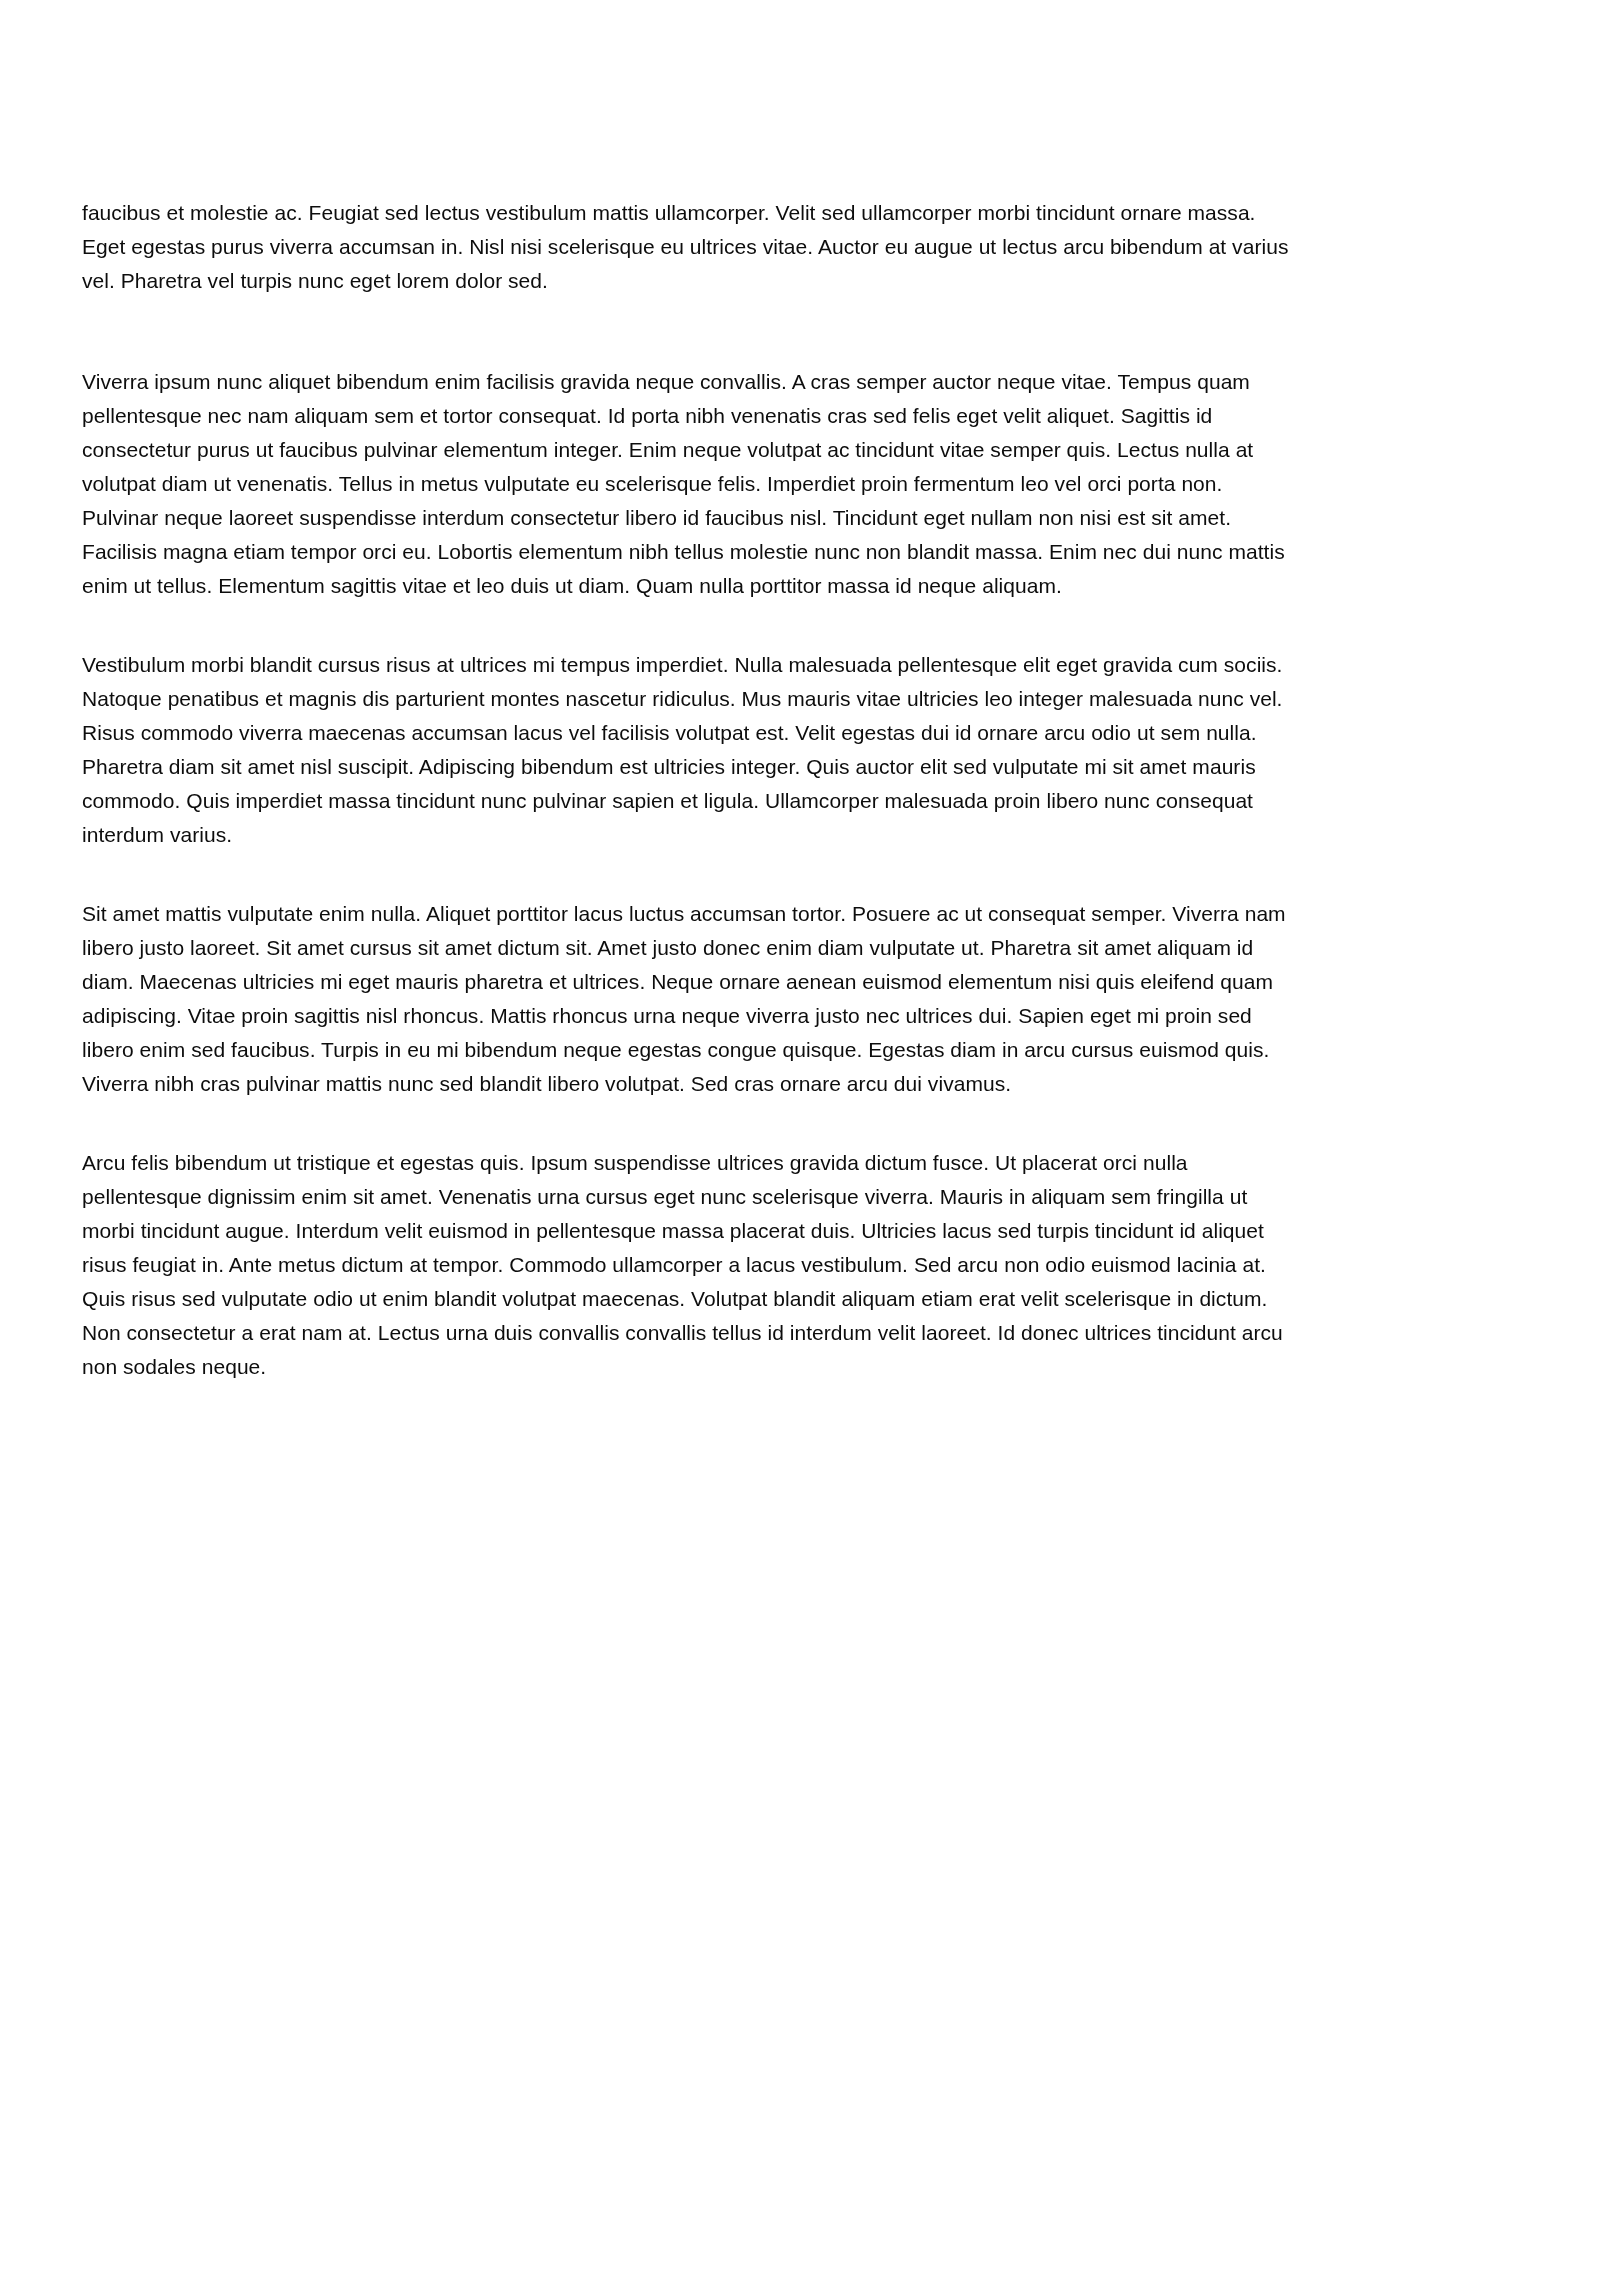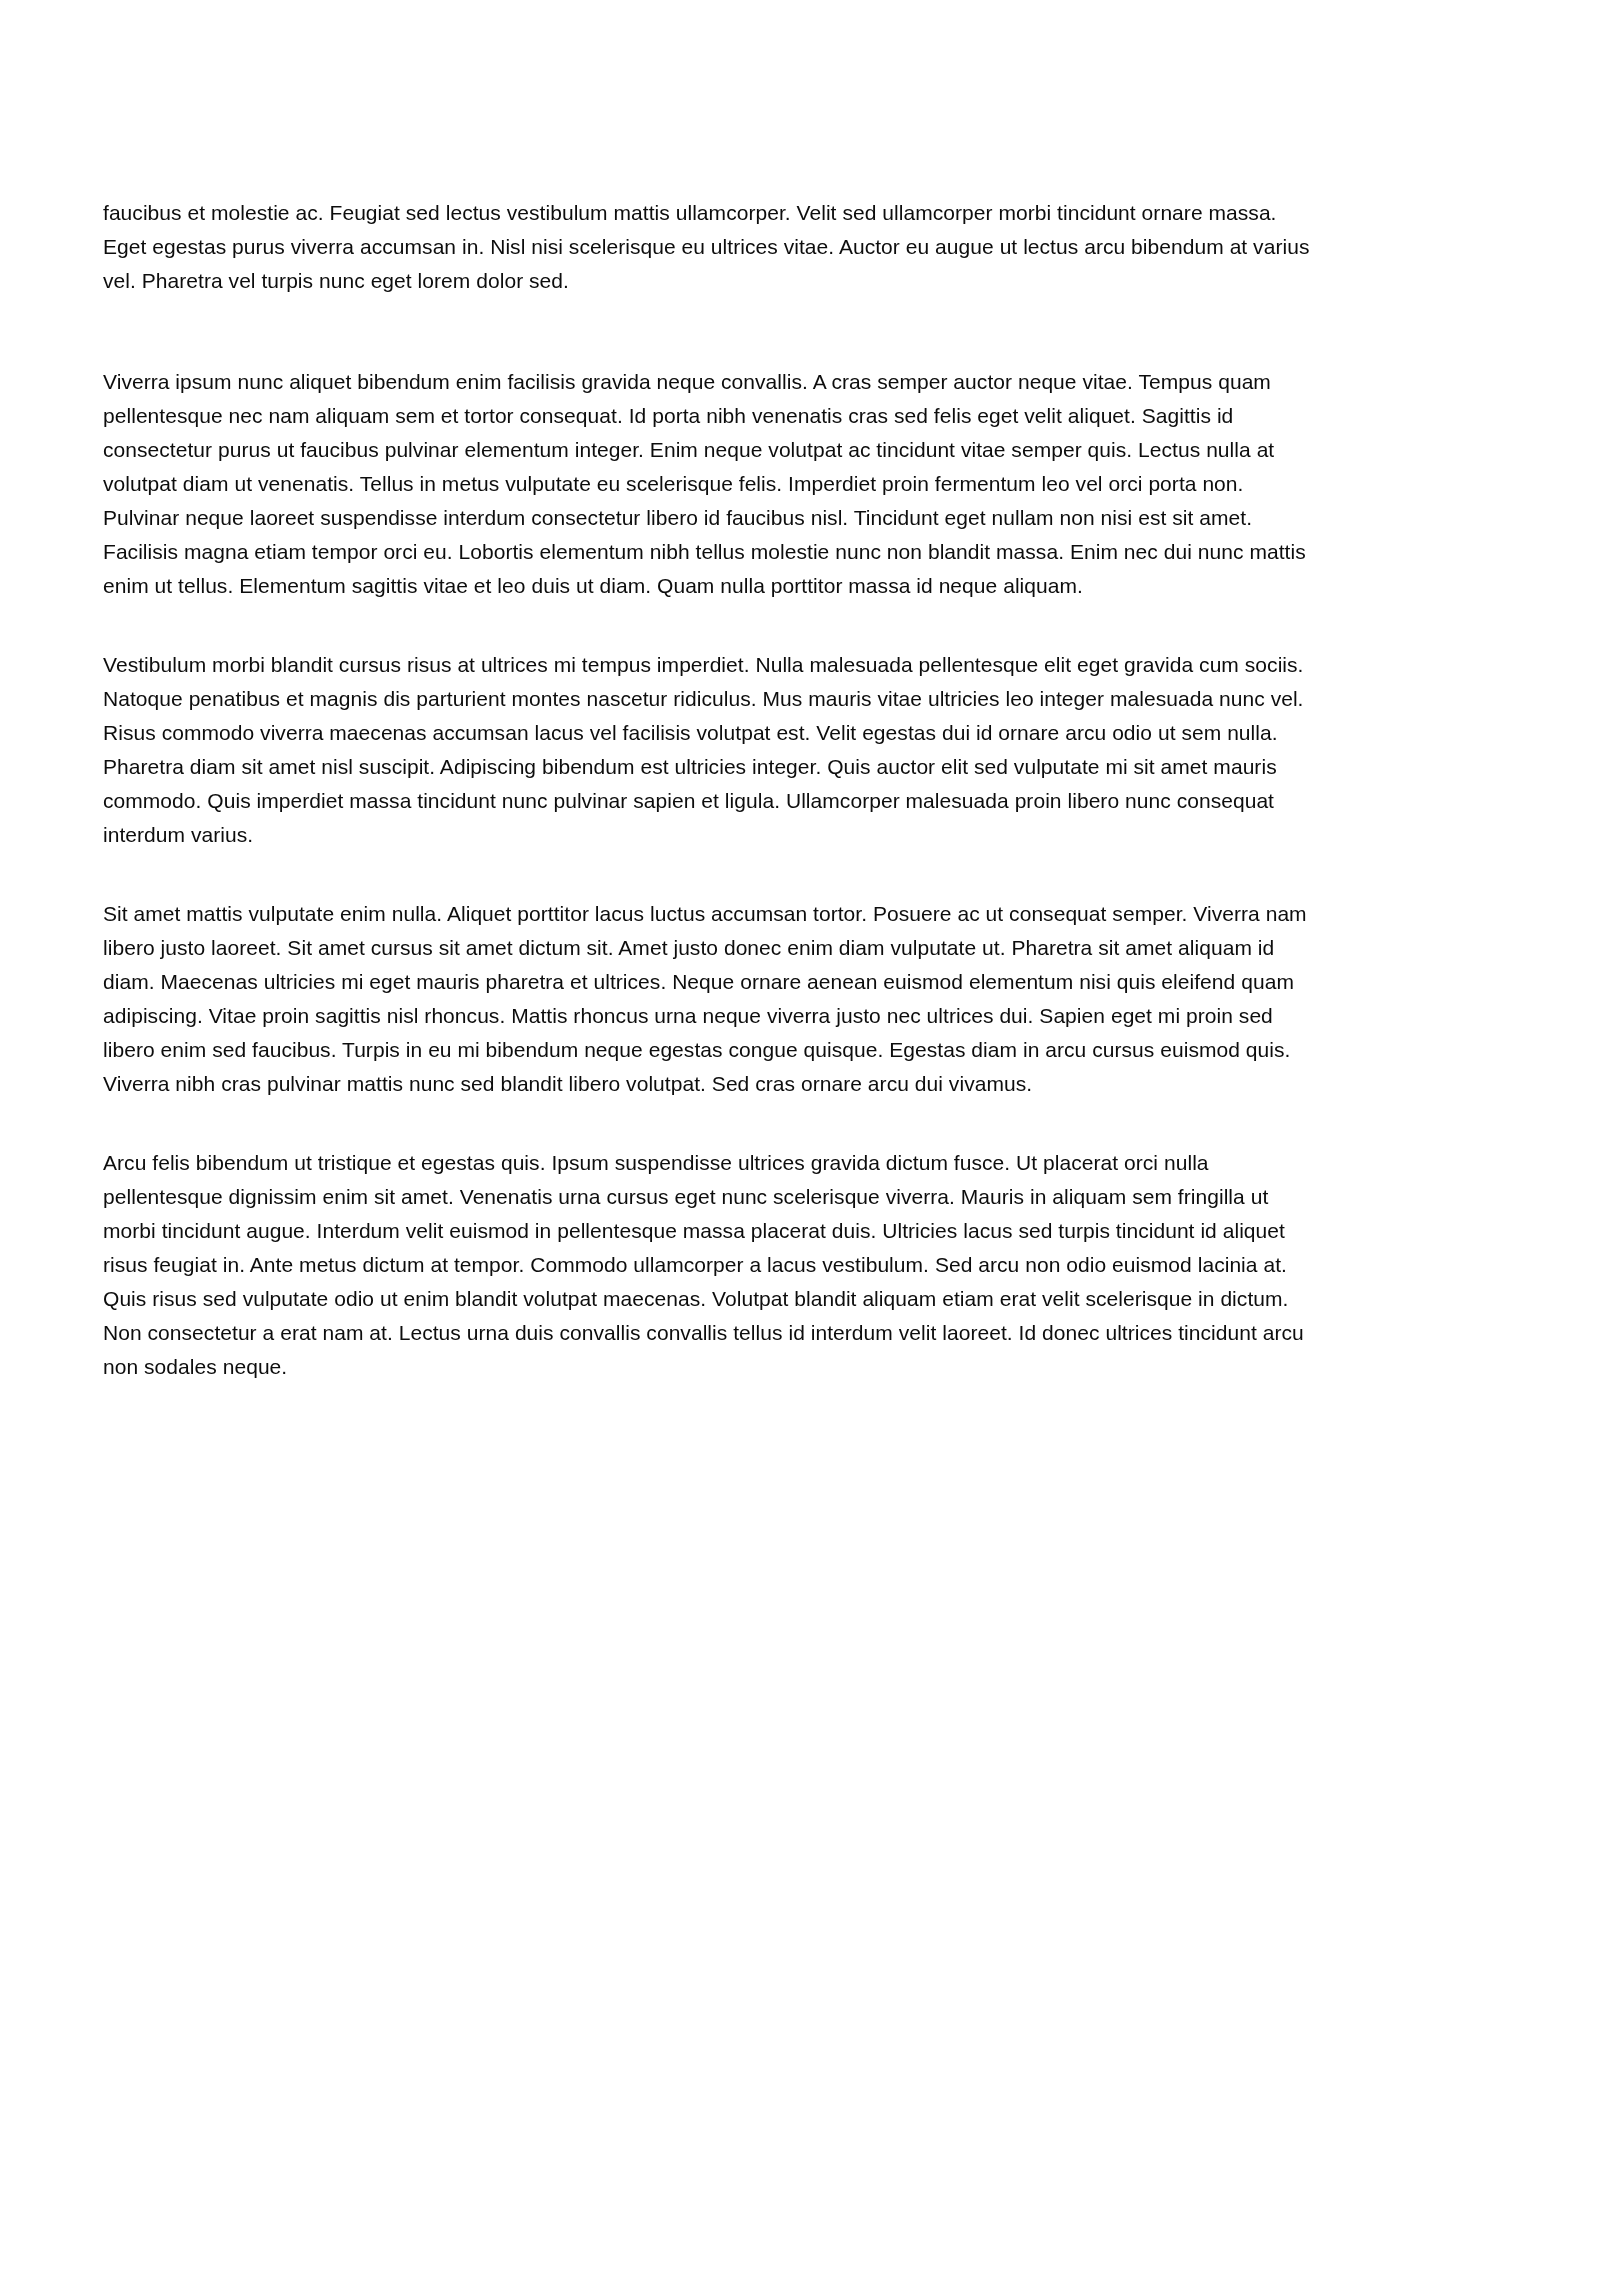--- a/index.html
+++ b/index.html
@@ -11,21 +11,21 @@
     width: 1621px;
     height: 2293px;
     font-family: "Liberation Serif", serif;
   }
   .page {
     position: relative;
     width: 1621px;
     height: 2293px;
     background: #ffffff;
     box-sizing: border-box;
-    padding: 196px 201px 0 103px;
+    padding: 196px 201px 0 82px;
     border-radius: 19px;
   }
   .doc-body {
     width: 1219px;
   }
   .para {
     font-family: "Liberation Sans", sans-serif;
     font-size: 21px;
     line-height: 1.62;
     color: #0d0d0d;

